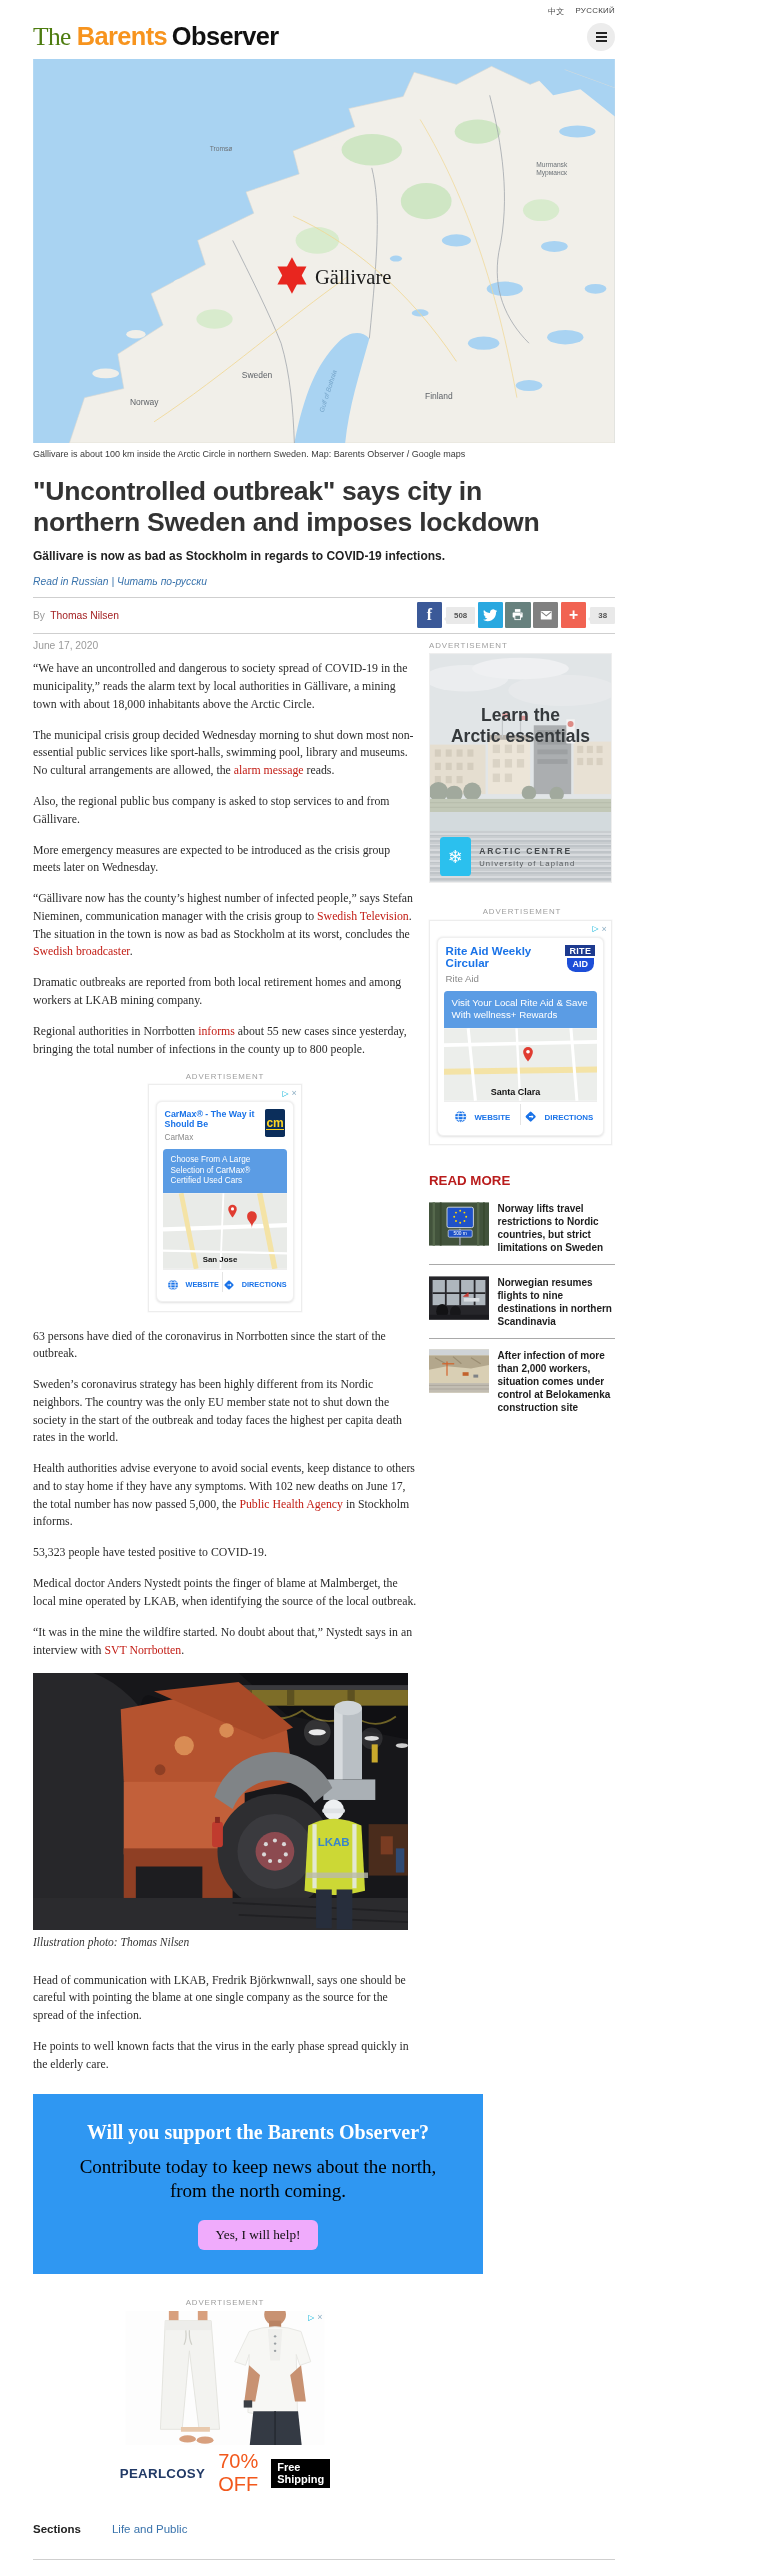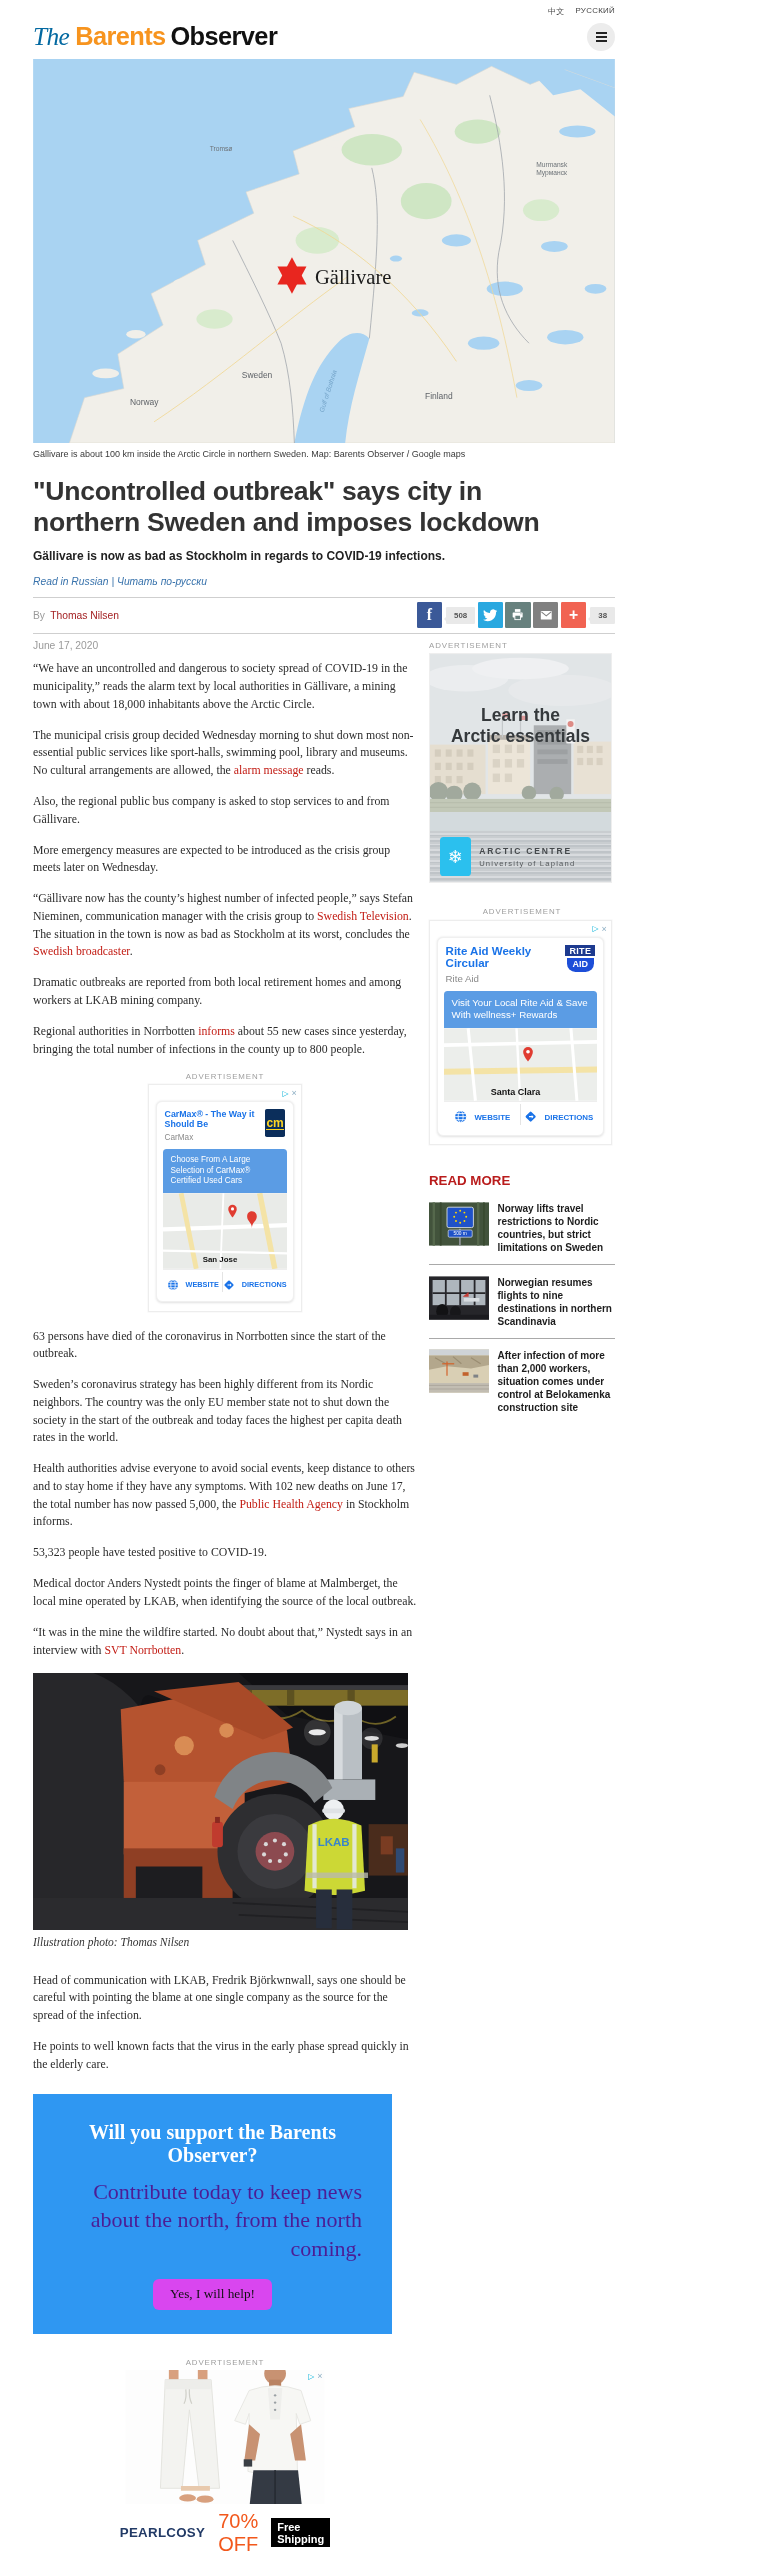--- a/index.html
+++ b/index.html
@@ -3,21 +3,21 @@
 <meta charset="utf-8">
 <style>
   html,body{margin:0;padding:0;background:#fff;}
   body{width:774px;font-family:"Liberation Sans",sans-serif;color:#222;}
   .container{width:582px;margin-left:33px;position:relative;}
   
   .lang-row{display:flex;justify-content:flex-end;gap:11px;padding:6px 0 1.2px 0;}
   .lang-link{font-size:7.9px;color:#444;text-decoration:none;letter-spacing:0.3px;}
   .menu-row{display:flex;justify-content:space-between;align-items:flex-start;}
   .logo{margin-top:3.6px;font-size:25.4px;letter-spacing:-0.6px;white-space:nowrap;}
-  .logo .t{font-family:"Liberation Serif",serif;font-style:italic;color:#0369a1;}
+  .logo .t{font-family:"Liberation Serif",serif;color:#4d7c0f;}
   .logo .b{font-weight:bold;color:#f7941e;margin-left:6px;}
   .logo .o{font-weight:bold;color:#111;margin-left:4.8px;}
   .hamburger{width:28px;height:28px;border-radius:50%;background:#ececec;border:none;display:flex;flex-direction:column;justify-content:center;align-items:center;gap:2.4px;cursor:pointer;margin-top:4.8px;}
   .hamburger span{display:block;width:11px;height:1.5px;background:#222;}
   
   .map-wrap{margin-top:8.5px;width:582px;height:384px;position:relative;overflow:hidden;}
   .map-wrap svg{display:block;}
   .map-caption{font-size:9px;color:#3a3a3a;margin-top:6px;}
   
   h1.headline{font-size:26.6px;line-height:1.13;color:#333;font-weight:bold;letter-spacing:-0.3px;margin:17px 0 12px 0;width:562px;}
@@ -96,24 +96,24 @@
   
   .read-more-heading{font-size:13.3px;font-weight:bold;color:#b91c1c;margin:28px 0 3.6px 0;}
   .rm-item{display:flex;gap:8.5px;padding:10.3px 0;border-bottom:0.6px solid #a9a9a9;cursor:pointer;}
   .rm-item:last-child{border-bottom:none;}
   .rm-thumb{flex:0 0 60px;height:44px;overflow:hidden;}
   .rm-title{font-size:10px;font-weight:bold;color:#1d1d1d;line-height:1.3;}
   
   .mine-photo{width:375px;height:257px;overflow:hidden;}
   .photo-caption{font-family:"Liberation Serif",serif;font-style:italic;font-size:11.5px;color:#333;margin:6px 0 24px 0;}
   
-  .support-box{background:#2f97f2;width:359px;text-align:center;padding:26.6px 0 24px 0;margin:20.6px 0 24px 0;}
+  .support-box{background:#2f97f2;width:450px;text-align:center;padding:26.6px 0 24px 0;margin:20.6px 0 24px 0;}
   .support-box h2{font-family:"Liberation Serif",serif;color:#fff;font-size:20px;margin:0 22px 11px 22px;font-weight:bold;}
-  .support-box .sub{font-family:"Liberation Serif",serif;color:#4c1d95;font-size:22px;line-height:1.3;margin:0 30px 15.7px 30px;text-align:right;}
-  .support-btn{font-family:"Liberation Serif",serif;background:#d946ef;color:#111;font-size:13.3px;border:none;border-radius:6px;padding:7.3px 17px;cursor:pointer;}
+  .support-box .sub{font-family:"Liberation Serif",serif;color:#000000;font-size:19px;line-height:1.3;margin:0 30px 15.7px 30px;}
+  .support-btn{font-family:"Liberation Serif",serif;background:#f0abfc;color:#111;font-size:13.3px;border:none;border-radius:6px;padding:7.3px 17px;cursor:pointer;}
   
   .pearl-ad{width:200px;margin:2.4px auto 0 auto;position:relative;background:#fff;}
   .pearl-ad .adchoices{position:absolute;top:1.2px;right:2.4px;font-size:7.9px;display:flex;gap:3px;align-items:center;}
   .pearl-ad .adchoices .tri{color:#00b0d8;}
   .pearl-ad .adchoices .x{color:#8fb0c5;font-size:9px;}
   .pearl-bottom{display:flex;align-items:center;justify-content:center;gap:13px;padding:3.6px 0 6px 0;}
   .pearl-brand{color:#223a66;font-weight:bold;font-size:13.3px;letter-spacing:0.3px;}
   .pearl-offer{color:#f2581c;font-size:20px;}
   .pearl-ship{background:#000;color:#fff;font-weight:bold;font-size:11px;padding:2.4px 6px;}
   

